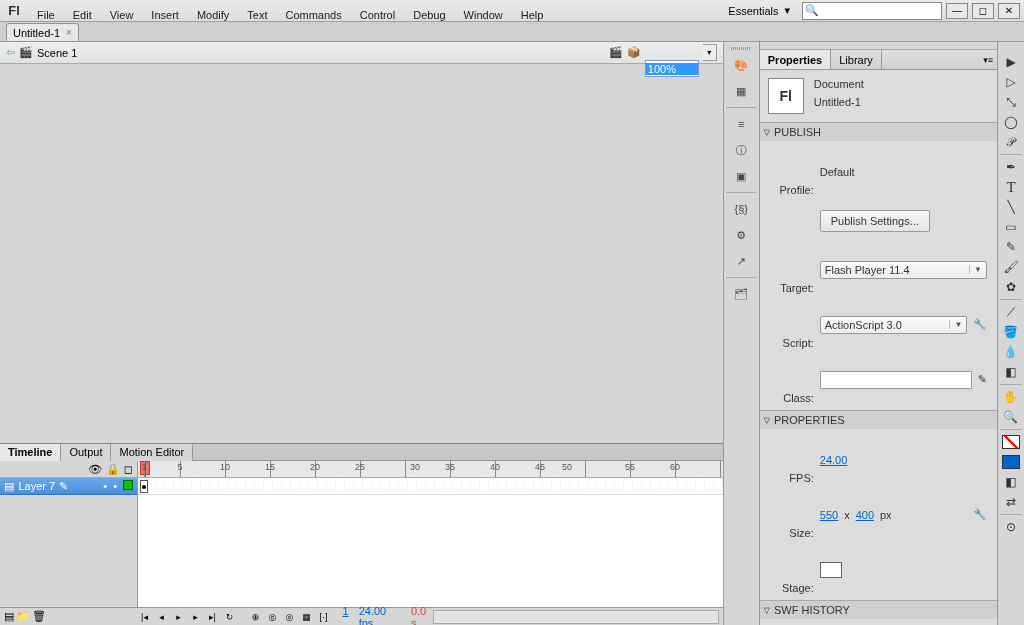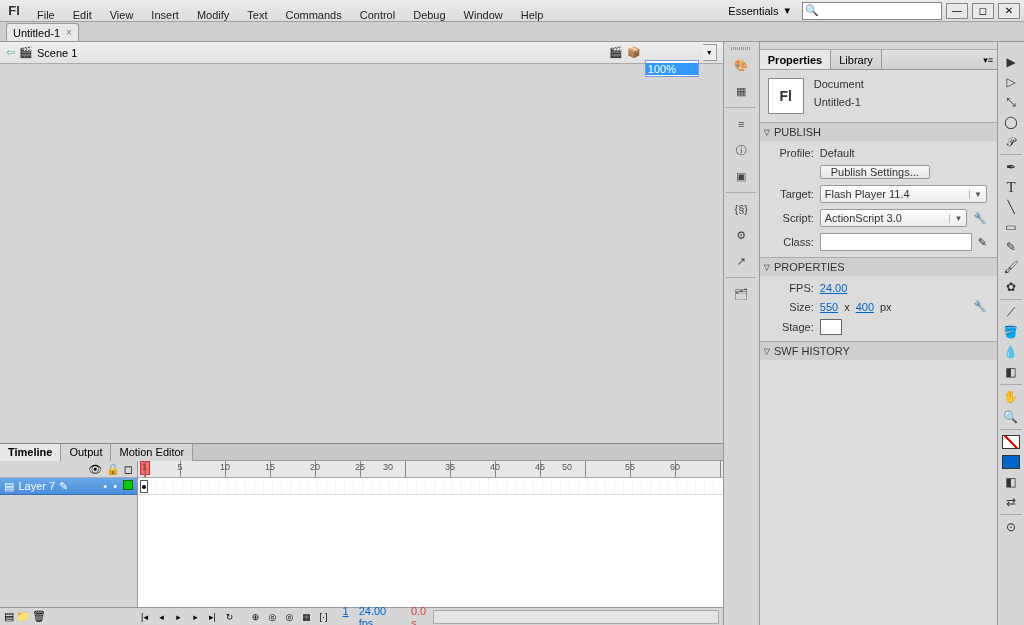--- a/index.html
+++ b/index.html
@@ -83,22 +83,22 @@
 .props-opts{margin-left:auto;padding:0 4px;line-height:20px;font-size:9px;}
 .props-body{flex:1;background:#dcdcdc;overflow:auto;padding:0;font-size:11px;color:#333;}
 .doc-info{display:flex;padding:8px;gap:10px;align-items:flex-start;}
 .fl-icon{width:36px;height:36px;border:1px solid #888;background:#fff;display:flex;align-items:center;justify-content:center;font-weight:bold;font-size:14px;}
 .doc-texts{display:flex;flex-direction:column;gap:6px;}
 .section{border-top:1px solid #aaa;}
 .sec-head{height:18px;background:#cfcfcf;display:flex;align-items:center;padding-left:4px;gap:4px;font-size:10px;}
 .sec-head .tri{font-size:8px;}
 .sec-body{padding:6px 10px;display:flex;flex-direction:column;gap:6px;}
 .row{display:flex;align-items:center;gap:6px;}
-.row label{width:44px;text-align:right;}
-.btnlike{height:14px;border:1px solid #999;background:linear-gradient(#f8f8f8,#e4e4e4);padding:5px 10px;display:flex;align-items:center;border-radius:2px;}
+.row label{width:44px;text-align:right;margin-top:37px;}
+.btnlike{height:22px;border:1px solid #999;background:linear-gradient(#f8f8f8,#e4e4e4);padding:5px 10px;display:flex;align-items:center;border-radius:2px;}
 .btnlike.disabled{color:#999;background:#e4e4e4;}
 .select{flex:1;height:18px;border:1px solid #999;background:linear-gradient(#fcfcfc,#ececec);display:flex;align-items:center;padding:0 4px;position:relative;border-radius:2px;}
 .select .dd{margin-left:auto;font-size:8px;color:#555;border-left:1px solid #bbb;padding-left:4px;}
 .txtinput{flex:1;height:18px;border:1px solid #999;background:#fff;padding:0 4px;}
 .link{color:#06c;text-decoration:underline;}
 .swatch{width:22px;height:16px;border:1px solid #666;background:#fff;}
 
 
 .tool{width:22px;height:20px;display:flex;align-items:center;justify-content:center;color:#333;font-size:12px;}
 .tool.sep{height:1px;background:#aaa;width:22px;margin:2px 0;}
@@ -193,21 +193,21 @@
               <div class="label" style="left: 42px;">5</div>
               <div class="tick major" style="left: 87px;"></div>
               <div class="label" style="left: 87px;">10</div>
               <div class="tick major" style="left: 132px;"></div>
               <div class="label" style="left: 132px;">15</div>
               <div class="tick major" style="left: 177px;"></div>
               <div class="label" style="left: 177px;">20</div>
               <div class="tick major" style="left: 222px;"></div>
               <div class="label" style="left: 222px;">25</div>
               <div class="tick major" style="left: 267px;"></div>
-              <div class="label" style="left: 250px;">30</div>
+              <div class="label" style="left: 277px;">30</div>
               <div class="tick major" style="left: 312px;"></div>
               <div class="label" style="left: 312px;">35</div>
               <div class="tick major" style="left: 357px;"></div>
               <div class="label" style="left: 357px;">40</div>
               <div class="tick major" style="left: 402px;"></div>
               <div class="label" style="left: 402px;">45</div>
               <div class="tick major" style="left: 447px;"></div>
               <div class="label" style="left: 429px;">50</div>
               <div class="tick major" style="left: 492px;"></div>
               <div class="label" style="left: 492px;">55</div>

